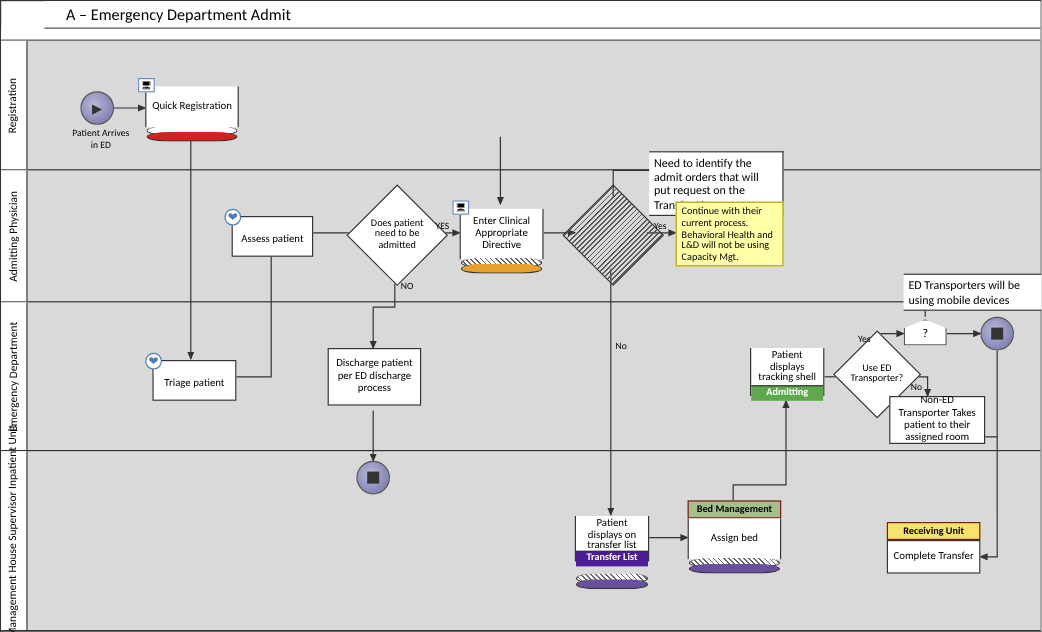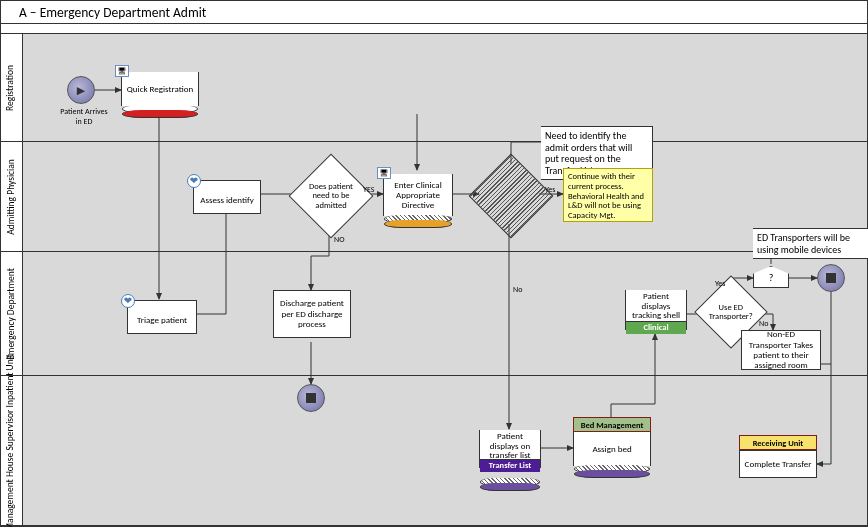--- a/index.html
+++ b/index.html
@@ -17,20 +17,21 @@
     position: relative;
     background: #fff;
   }
   .title-band {
     height: 23px;
     border-bottom: 1px solid #333;
     padding: 3px 18px;
     font-size: 13.5px;
     font-weight: 400;
     background: #fff;
+    margin-left: 36px;
   }
   .gap-band {
     height: 10px;
     border-bottom: 1px solid #333;
     background: #fff;
   }
   .pool {
     position: relative;
     height: 492px;
     background: #d9d9d9;
@@ -242,21 +243,21 @@
         <div class="badge-pc">🖥</div>
         <span>Quick Registration</span>
         <div class="db-bot1 db-bot"></div>
         <div class="db-bot2 db-bot"></div>
       </div>
     </div>
 
 
     <div class="shape task with-badge" style="left:192px; top:146px; width:68px; height:34px;">
       <div class="badge-steth">❤</div>
-      <span>Assess identify</span>
+      <span>Assess patient</span>
     </div>
 
     <div class="shape decision" style="left:300px; top:132px;">
       <span>Does patient need to be admitted</span>
     </div>
     <div class="lbl" style="left:362px; top:150px;">YES</div>
     <div class="lbl" style="left:333px; top:200px;">NO</div>
 
     <div class="shape orange" style="left:382px; top:140px; width:70px;">
       <div class="db-body" style="height:42px;">
@@ -284,21 +285,21 @@
       <span>Discharge patient per ED discharge process</span>
     </div>
 
     <div class="shape end-ev" style="left:296px; top:350px;">
         <div class="sq"></div>
       </div>
 
     <div class="shape green" style="left:624px; top:256px; width:62px;">
       <div class="db-body" style="height:40px; padding-bottom:12px;">
         <span>Patient displays tracking shell</span>
-        <div class="footer-tab">Clinical</div>
+        <div class="footer-tab">Admitting</div>
       </div>
     </div>
 
     <div class="shape decision" style="left:704px; top:252px; width:52px; height:52px;">
       <span>Use ED Transporter?</span>
     </div>
     <div class="lbl" style="left:714px; top:244px;">Yes</div>
     <div class="lbl" style="left:758px; top:284px;">No</div>
 
     <div class="shape pentagon" style="left:752px; top:232px;">?</div>

